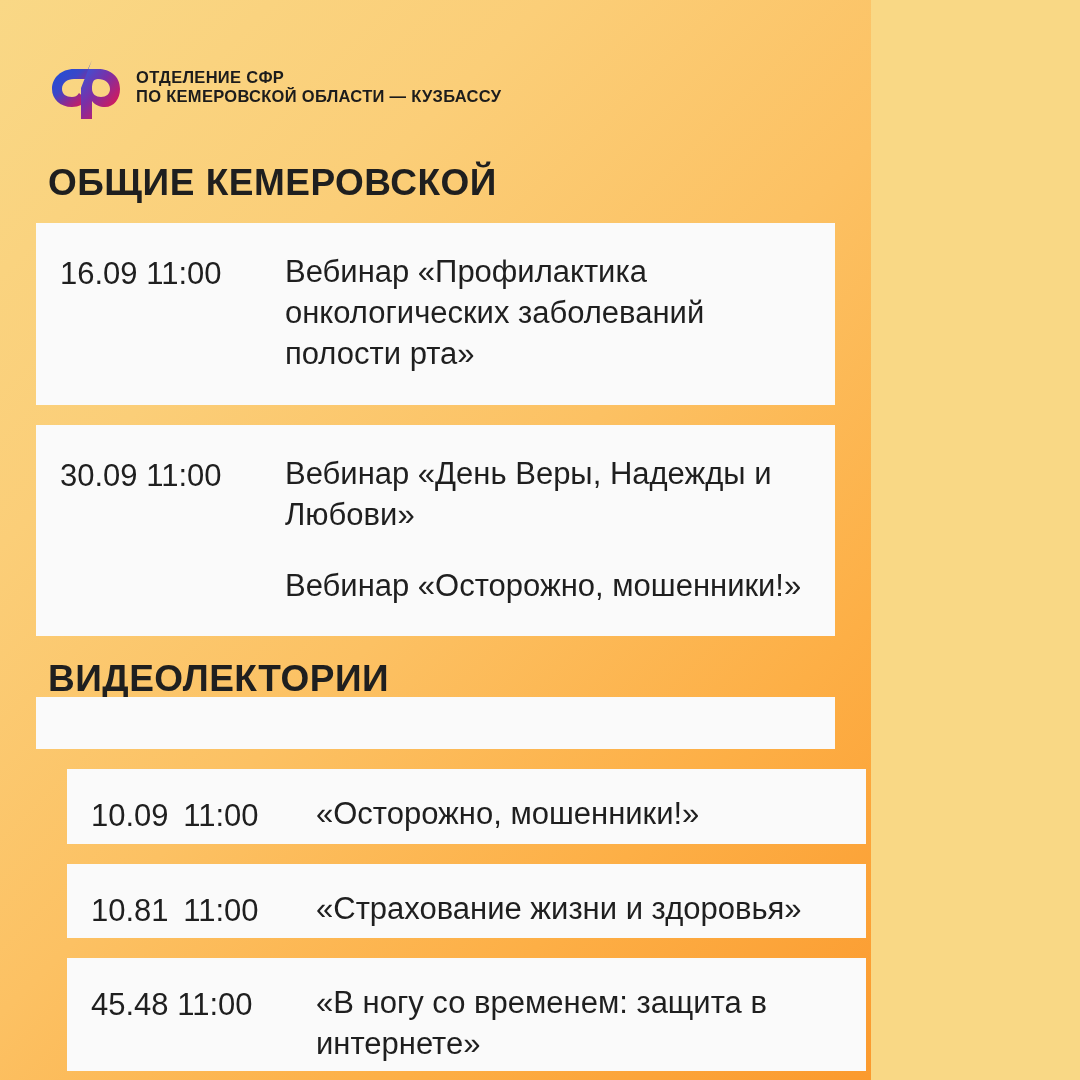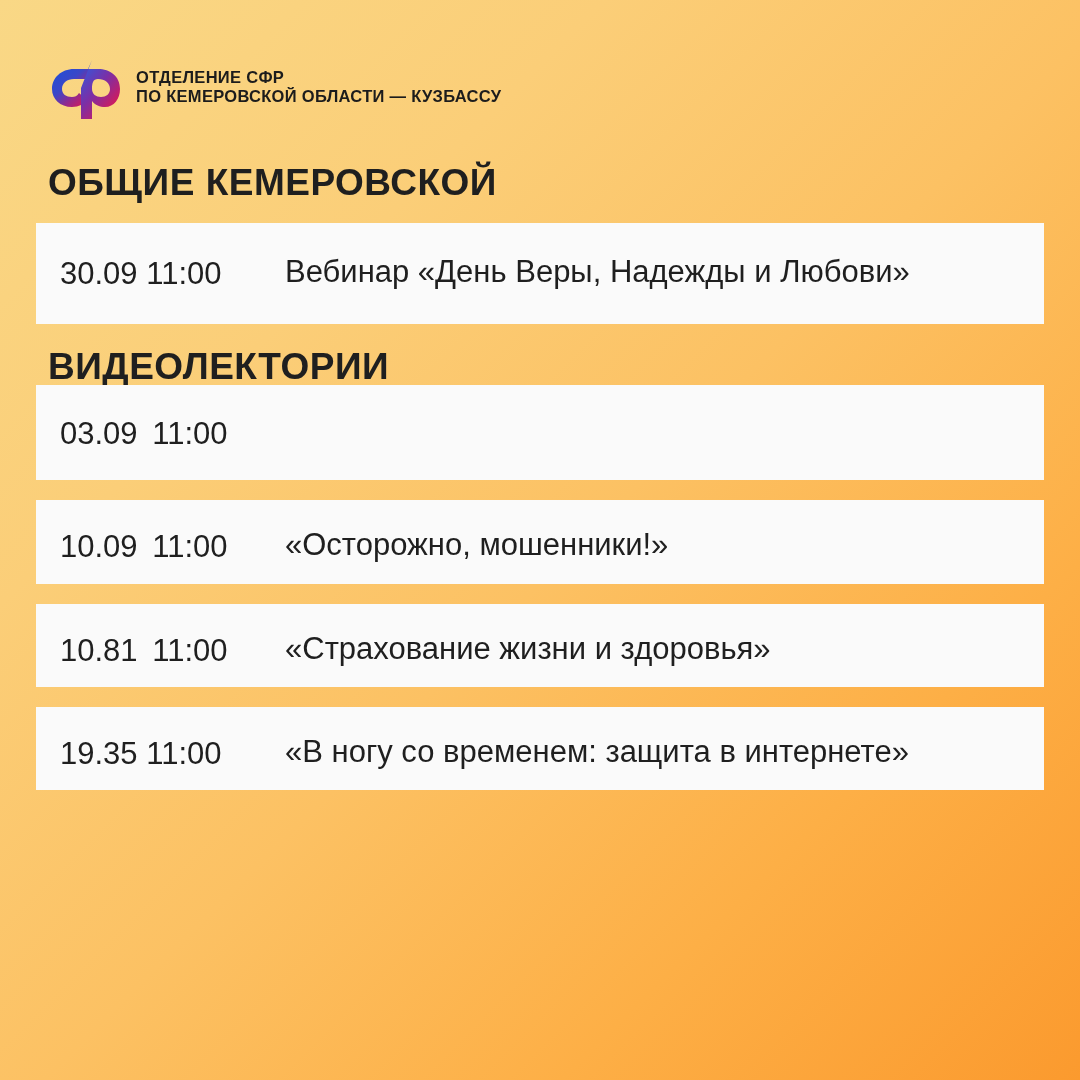--- a/index.html
+++ b/index.html
@@ -10,21 +10,21 @@
   body {
     width: 1080px;
     height: 1080px;
     overflow: hidden;
     font-family: "Liberation Sans", "DejaVu Sans", sans-serif;
     background: #F9D885;
   }
 
   #poster {
     position: relative;
-    width: 1080px;
+    width: 871px;
     height: 1080px;
     box-sizing: border-box;
     background:
       linear-gradient(135deg,
         #F9D886 0%,
         #FBCE78 28%,
         #FCC163 52%,
         #FDAF46 76%,
         #FB9A2E 100%);
     display: flex;
@@ -107,21 +107,21 @@
     font-weight: 400;
     color: #1F1F1F;
     line-height: 1.33;
     margin: 0;
   }
   .event-line + .event-line { margin-top: 30px; }
 
   .rows-general .card { padding-top: 28px; padding-bottom: 30px; }
   .rows-video   .card { padding-top: 26px; padding-bottom: 26px; }
 
-  .card.compact { padding-top: 24px; padding-bottom: 16px; }
+  .card.compact { padding-top: 24px; padding-bottom: 7px; margin-left: 31px; }
 </style>
 </head>
 <body>
 
 <div id="poster">
 
   <div class="logo-block">
     <span class="logo-mark">
       <svg viewBox="0 0 74 70" width="74" height="70" aria-hidden="true">
         <defs>
@@ -151,42 +151,48 @@
     <span class="logo-text">
       <span class="logo-line">ОТДЕЛЕНИЕ СФР</span>
       <span class="logo-line">ПО КЕМЕРОВСКОЙ ОБЛАСТИ — КУЗБАССУ</span>
     </span>
   </div>
 
   <h2 class="section-heading heading-general">ОБЩИЕ КЕМЕРОВСКОЙ</h2>
 
   <div class="rows-general">
 
+    <div class="card">
+      <div class="card-date">
+        <span>16.09</span>
+        <span class="time-part">11:00</span>
+      </div>
+      <div class="card-body">
+        <p class="event-line">Вебинар «Профилактика онкологических заболеваний полости рта»</p>
+      </div>
+    </div>
 
     <div class="card">
       <div class="card-date">
         <span>30.09</span>
         <span class="time-part">11:00</span>
       </div>
       <div class="card-body">
         <p class="event-line">Вебинар «День Веры, Надежды и Любови»</p>
+        <p class="event-line">Вебинар «Осторожно, мошенники!»</p>
       </div>
     </div>
 
   </div>
 
   <h2 class="section-heading heading-video">ВИДЕОЛЕКТОРИИ</h2>
 
   <div class="rows-video">
 
     <div class="card">
-      <div class="card-date wide-gap">
-        <span>03.09</span>
-        <span class="time-part">11:00</span>
-      </div>
     </div>
 
     <div class="card compact">
       <div class="card-date wide-gap">
         <span>10.09</span>
         <span class="time-part">11:00</span>
       </div>
       <div class="card-body">
         <p class="event-line">«Осторожно, мошенники!»</p>
       </div>
@@ -197,21 +203,21 @@
         <span>10.81</span>
         <span class="time-part">11:00</span>
       </div>
       <div class="card-body">
         <p class="event-line">«Страхование жизни и здоровья»</p>
       </div>
     </div>
 
     <div class="card compact">
       <div class="card-date">
-        <span>19.35</span>
+        <span>45.48</span>
         <span class="time-part">11:00</span>
       </div>
       <div class="card-body">
         <p class="event-line">«В ногу со временем: защита в интернете»</p>
       </div>
     </div>
 
   </div>
 
 </div>

